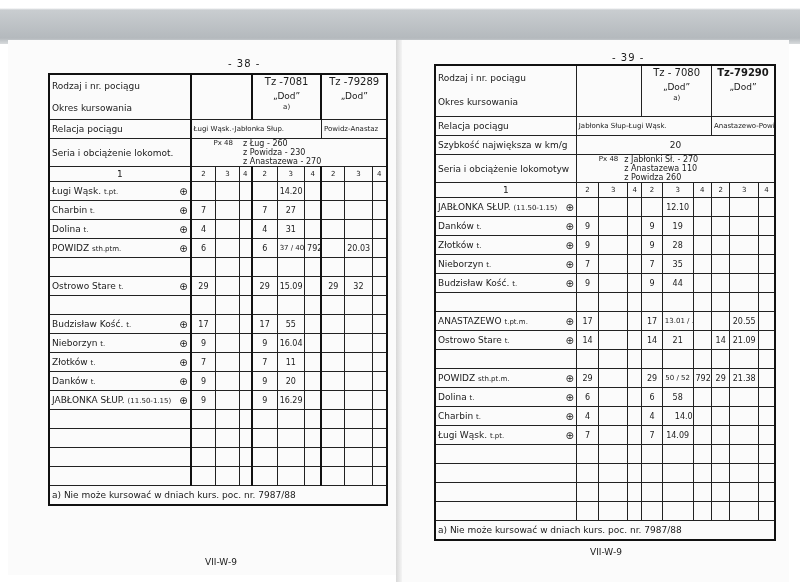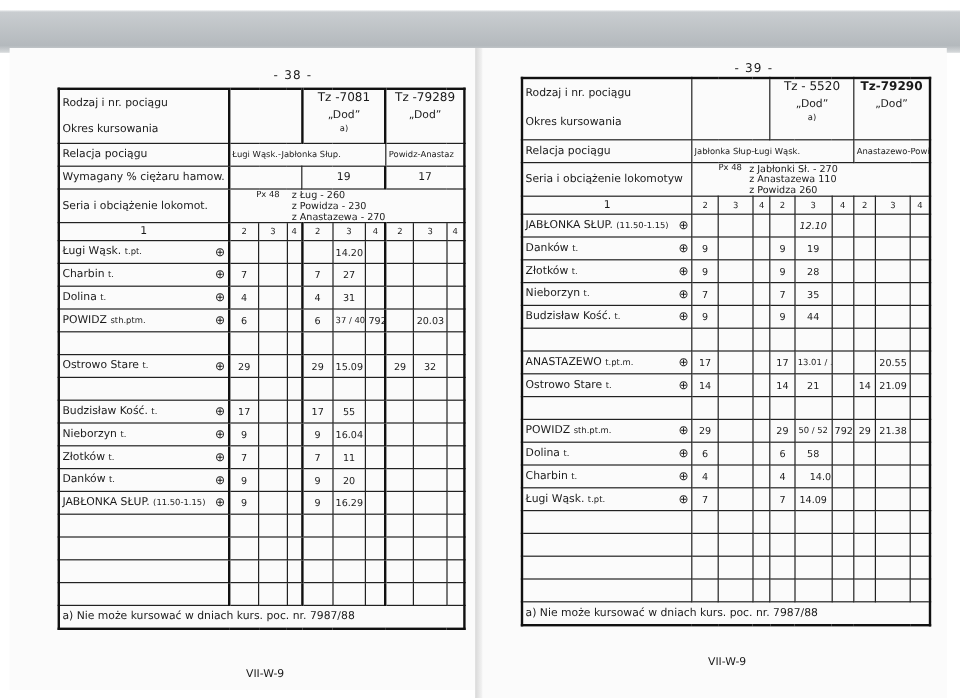--- a/index.html
+++ b/index.html
@@ -63,26 +63,20 @@
       <div style="font-size:10px">Tz -79289</div>
       <div>„Dod”</div>
     </td>
   </tr>
   <tr>
     <td class="lbl">Relacja pociągu</td>
     <td colspan="6" class="thick-l sm" style="font-size:7px">Ługi Wąsk.-Jabłonka Słup.</td>
     <td colspan="3" class="sm" style="font-size:7px">Powidz-Anastaz</td>
   </tr>
   <tr>
-    <td class="lbl">Wymagany % ciężaru hamow.</td>
-    <td colspan="3" class="thick-l"></td>
-    <td colspan="3" class="c">19</td>
-    <td colspan="3" class="c thick-l">17</td>
-  </tr>
-  <tr>
     <td class="lbl">Seria i obciążenie lokomot.</td>
     <td colspan="9" class="thick-l" style="height:22px;">
       <div style="display:flex;gap:10px;padding-left:20px;">
         <span class="sm">Px 48</span>
         <span>
           <span class="sm stack">z Ług - 260</span>
           <span class="sm stack">z Powidza - 230</span>
           <span class="sm stack">z Anastazewa - 270</span>
         </span>
       </div>
@@ -399,33 +393,37 @@
       <col style="width:16px">
   </colgroup>
   <tbody>
       <tr style="height:50px">
     <td class="lbl" style="height:50px;vertical-align:top;line-height:24px;">
       <div>Rodzaj i nr. pociągu</div>
       <div>Okres kursowania</div>
     </td>
     <td colspan="3"></td>
     <td colspan="3" class="c" style="vertical-align:top;line-height:14px;">
-      <div style="font-size:10px">Tz - 5520</div>
+      <div style="font-size:10px">Tz - 7080</div>
       <div>„Dod”</div>
       <div class="sm">a)</div>
     </td>
     <td colspan="3" class="c" style="vertical-align:top;line-height:14px;text-align:center;">
       <div style="font-size:10px;font-weight:bold">Tz-79290</div>
       <div>„Dod”</div>
     </td>
   </tr>
   <tr>
     <td class="lbl">Relacja pociągu</td>
     <td colspan="6" class="sm" style="font-size:7px">Jabłonka Słup-Ługi Wąsk.</td>
     <td colspan="3" class="sm" style="font-size:7px">Anastazewo-Powidz</td>
+  </tr>
+  <tr>
+    <td class="lbl">Szybkość największa w km/g</td>
+    <td colspan="9" class="c">20</td>
   </tr>
   <tr>
     <td class="lbl">Seria i obciążenie lokomotyw</td>
     <td colspan="9" style="height:22px;">
       <div style="display:flex;gap:6px;padding-left:20px;">
         <span class="sm">Px 48</span>
         <span>
           <span class="sm stack">z Jabłonki Sł. - 270</span>
           <span class="sm stack">z Anastazewa 110</span>
           <span class="sm stack">z Powidza 260</span>
@@ -451,21 +449,21 @@
         <td>
           <div class="st-name">
             <span><span>JABŁONKA SŁUP.</span> <span class="sm">(11.50-1.15)</span></span>
             <span class="sym">⊕</span>
           </div>
         </td>
         <td class="c" style="font-size: 8px;"></td>
         <td class="c" style="font-size: 8px;"></td>
         <td class="c" style="font-size: 8px;"></td>
         <td class="c" style="font-size: 8px;"></td>
-        <td class="c" style="font-size: 8px; font-style: italic;">12.10</td>
+        <td class="c" style="font-size: 8px;">12.10</td>
         <td class="c" style="font-size: 8px;"></td>
         <td class="c" style="font-size: 8px;"></td>
         <td class="c" style="font-size: 8px;"></td>
         <td class="c" style="font-size: 8px;"></td>
       </tr>
       <tr>
         <td>
           <div class="st-name">
             <span><span>Danków</span> <span class="sm">t.</span></span>
             <span class="sym">⊕</span>

